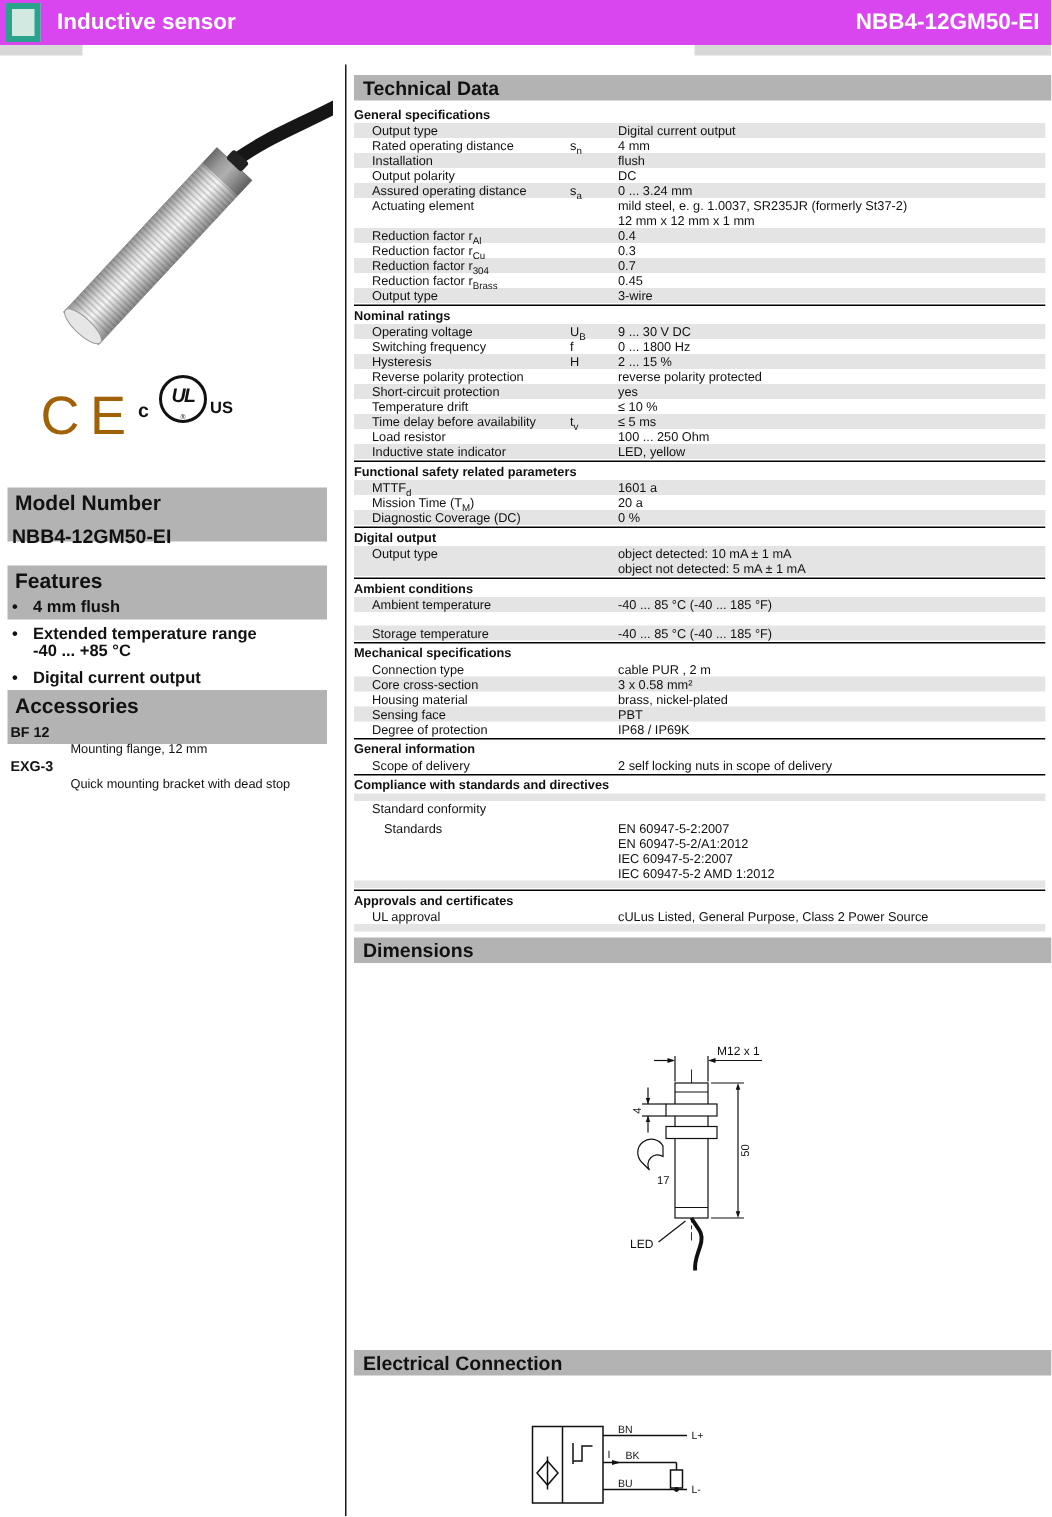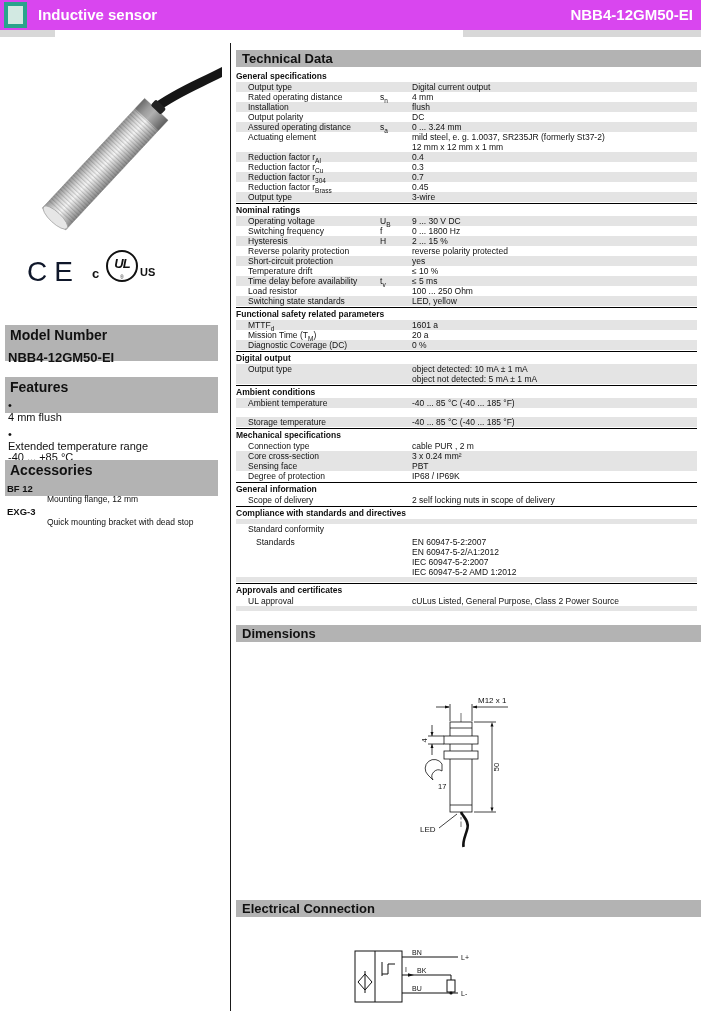--- a/index.html
+++ b/index.html
@@ -14,33 +14,33 @@
   .header-pn{position:absolute;right:8px;top:0;line-height:30px;font-size:15px;font-weight:bold;color:#fff;}
   .stripe{position:absolute;top:30px;height:7px;background:#d8d8d8;}
   .stripe.l{left:0;width:55px;}
   .stripe.r{left:463px;width:238px;}
 
   
   .divider{position:absolute;left:230px;top:43px;width:1px;height:968px;background:#1a1a1a;}
 
   
   .photo{position:absolute;left:12px;top:46px;width:210px;height:202px;}
-  .ce-mark{position:absolute;left:27px;top:256px;font-size:28px;letter-spacing:7px;color:#0f172a;}
+  .ce-mark{position:absolute;left:27px;top:256px;font-size:36px;letter-spacing:7px;color:#a16207;}
   .ul-wrap{position:absolute;left:90px;top:250px;width:72px;height:44px;}
   .ul-circle{position:absolute;left:16px;top:0;width:32px;height:32px;border:2.5px solid #111;border-radius:50%;
              box-sizing:border-box;text-align:center;}
   .ul-letters{font-size:13px;font-weight:bold;font-style:italic;line-height:24px;letter-spacing:-1px;}
   .ul-reg{position:absolute;left:0;right:0;bottom:0px;font-size:4.5px;line-height:4.5px;}
   .ul-c{position:absolute;left:2px;top:16px;font-size:13px;font-weight:bold;}
   .ul-us{position:absolute;left:50px;top:16px;font-size:11px;font-weight:bold;}
   .left-bar{position:absolute;left:5px;width:213px;height:36px;background:#b3b3b3;font-size:14px;
             font-weight:bold;padding:2px 0 0 5px;box-sizing:border-box;}
   .model-value{position:absolute;left:8px;top:350px;font-size:13px;font-weight:bold;}
   .features-list{position:absolute;left:8px;top:400px;width:210px;}
-  .feat-item{display:flex;margin-bottom:6px;font-size:11px;font-weight:normal;line-height:11.5px;flex-direction:column;}
+  .feat-item{display:flex;margin-bottom:6px;font-size:11px;font-weight:bold;line-height:11.5px;}
   .feat-bullet{width:14px;flex:none;}
   .feat-bullet::before{content:"•";}
   .acc-list{position:absolute;left:7px;top:481px;width:215px;}
   .acc-name{font-size:9.5px;font-weight:bold;line-height:11px;margin-top:2px;}
   .acc-desc{font-size:8.5px;line-height:10px;padding-left:40px;}
 
   
   .sec-bar{position:absolute;left:236px;width:499px;height:17px;background:#b3b3b3;font-size:13px;
            font-weight:bold;padding:1px 0 0 6px;box-sizing:border-box;}
   .bar-tech{top:50px;} .bar-dim{top:625px;} .bar-elec{top:900px;}
@@ -271,21 +271,21 @@
         </span>
       </div>
       <div class="trow">
         <span class="c-label"><span>Load resistor</span></span>
         <span class="c-sym"></span>
         <span class="c-val">
           <div>100 ... 250 Ohm</div>
         </span>
       </div>
       <div class="trow shade">
-        <span class="c-label"><span>Switching state standards</span></span>
+        <span class="c-label"><span>Inductive state indicator</span></span>
         <span class="c-sym"></span>
         <span class="c-val">
           <div>LED, yellow</div>
         </span>
       </div>
       <div class="tgroup">Functional safety related parameters</div>
       <div class="trow shade">
         <span class="c-label"><span>MTTF</span><sub>d</sub></span>
         <span class="c-sym"></span>
         <span class="c-val">
@@ -336,21 +336,28 @@
         <span class="c-label"><span>Connection type</span></span>
         <span class="c-sym"></span>
         <span class="c-val">
           <div>cable PUR , 2 m</div>
         </span>
       </div>
       <div class="trow shade">
         <span class="c-label"><span>Core cross-section</span></span>
         <span class="c-sym"></span>
         <span class="c-val">
-          <div>3 x 0.24 mm²</div>
+          <div>3 x 0.58 mm²</div>
+        </span>
+      </div>
+      <div class="trow">
+        <span class="c-label"><span>Housing material</span></span>
+        <span class="c-sym"></span>
+        <span class="c-val">
+          <div>brass, nickel-plated</div>
         </span>
       </div>
       <div class="trow shade">
         <span class="c-label"><span>Sensing face</span></span>
         <span class="c-sym"></span>
         <span class="c-val">
           <div>PBT</div>
         </span>
       </div>
       <div class="trow">

